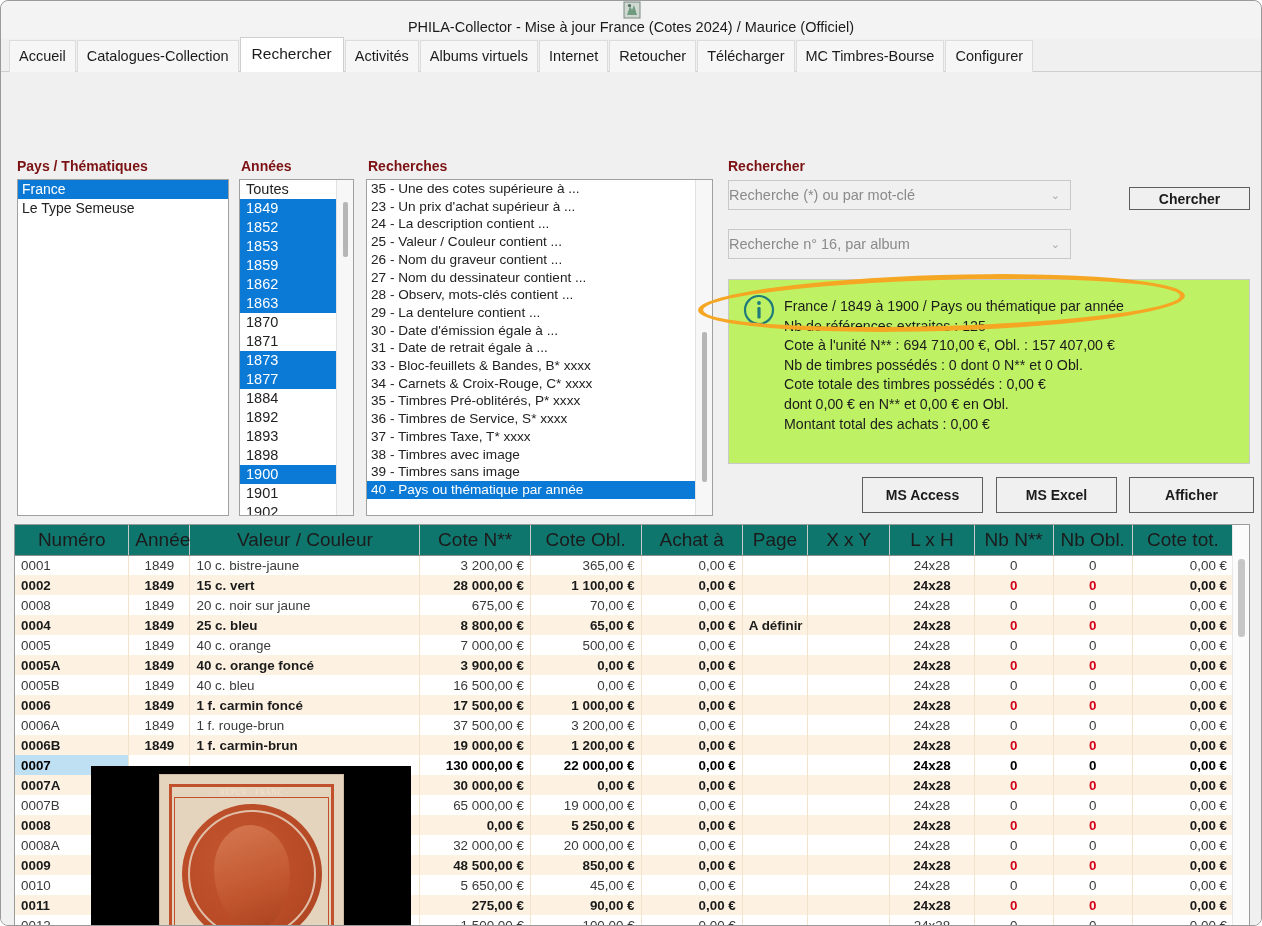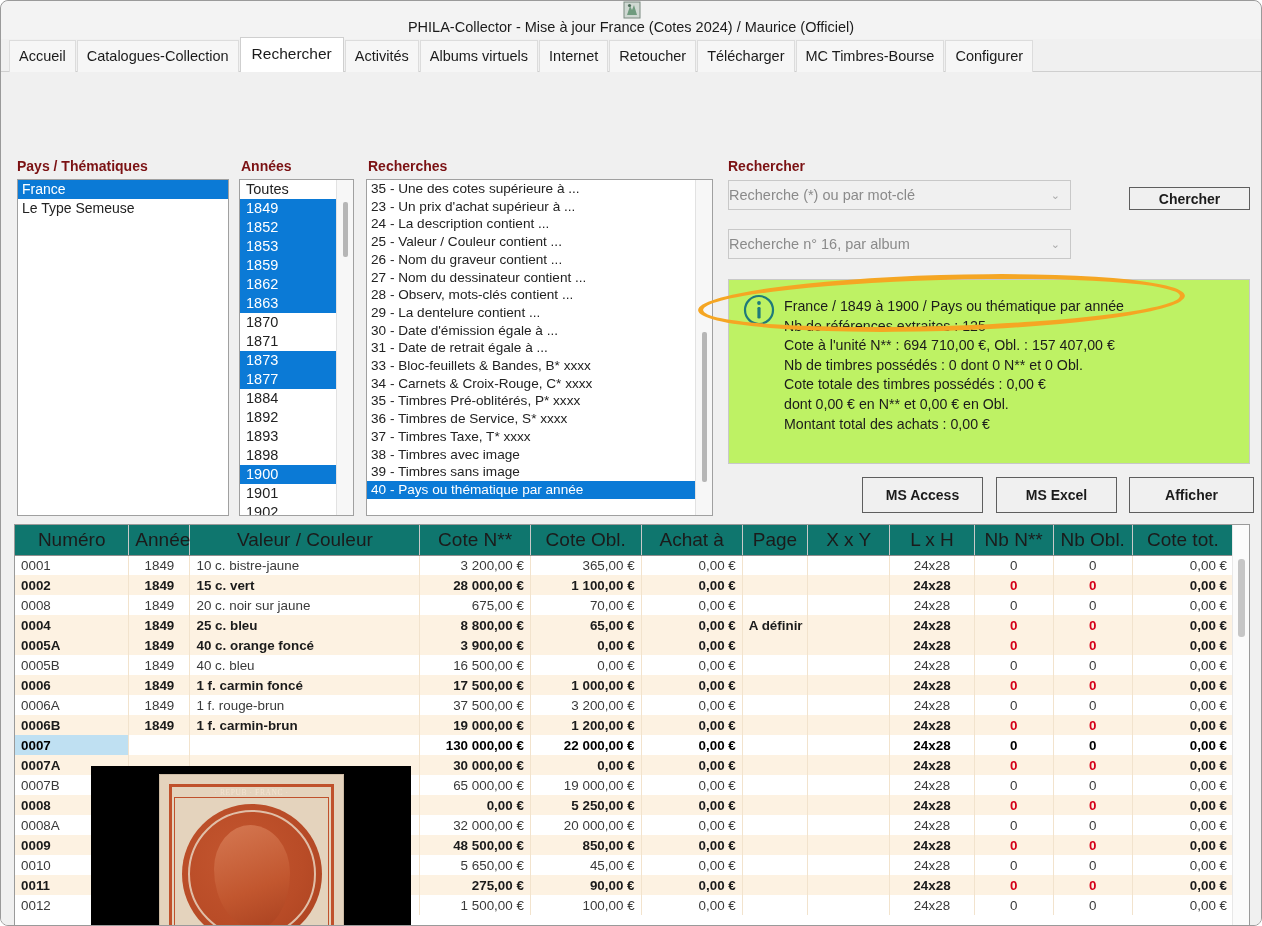--- a/index.html
+++ b/index.html
@@ -494,20 +494,34 @@
               <td class="num">8 800,00 €</td>
               <td class="num">65,00 €</td>
               <td class="num">0,00 €</td>
               <td class="">A définir</td>
               <td class="ctr"></td>
               <td class="ctr">24x28</td>
               <td class="red">0</td>
               <td class="red">0</td>
               <td class="num">0,00 €</td>
             </tr>
+            <tr class="odd">
+              <td class="c-num ">0005</td>
+              <td class="ctr">1849</td>
+              <td class="">40 c. orange</td>
+              <td class="num">7 000,00 €</td>
+              <td class="num">500,00 €</td>
+              <td class="num">0,00 €</td>
+              <td class=""></td>
+              <td class="ctr"></td>
+              <td class="ctr">24x28</td>
+              <td class="red">0</td>
+              <td class="red">0</td>
+              <td class="num">0,00 €</td>
+            </tr>
             <tr class="even">
               <td class="c-num ">0005A</td>
               <td class="ctr">1849</td>
               <td class="">40 c. orange foncé</td>
               <td class="num">3 900,00 €</td>
               <td class="num">0,00 €</td>
               <td class="num">0,00 €</td>
               <td class=""></td>
               <td class="ctr"></td>
               <td class="ctr">24x28</td>

